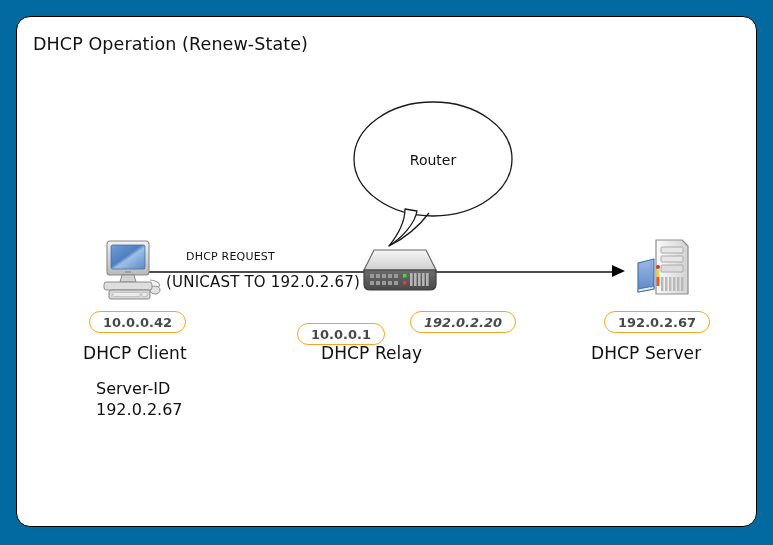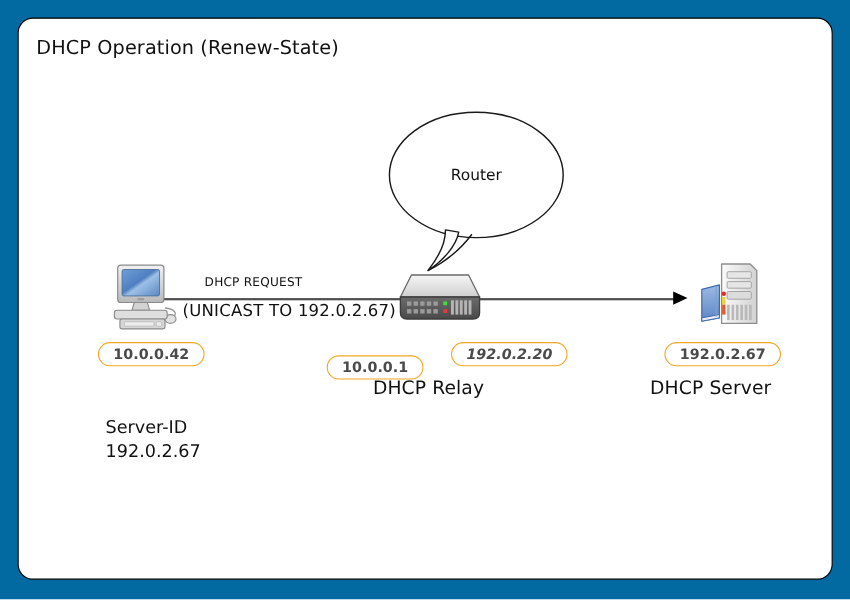--- a/index.html
+++ b/index.html
@@ -137,21 +137,21 @@
 
   
   .node-label {
     position: absolute;
     font-size: 17px;
     color: #111111;
     white-space: nowrap;
     letter-spacing: 0.1px;
   }
   .label-client { left: 83px;  top: 343px; }
-  .label-relay  { left: 339px; top: 343px; }
+  .label-relay  { left: 321px; top: 343px; }
   .label-server { left: 591px; top: 343px; text-align: right; }
 
   .note {
     position: absolute;
     left: 96px;
     top: 378px;
     font-size: 16px;
     color: #111111;
     line-height: 21px;
     white-space: nowrap;
@@ -286,20 +286,21 @@
       <path d="M 6 53 L 22 50 L 22 53 L 6 56 Z" fill="#e9eef7" stroke="#3f6ba8" stroke-width="0.9"></path>
       <path d="M 19 24 L 19 52" fill="none" stroke="#7ba0d4" stroke-width="1"></path>
     </svg>
   </div>
 
   <div class="badge badge-client">10.0.0.42</div>
   <div class="badge badge-relay-left">10.0.0.1</div>
   <div class="badge badge-relay-right">192.0.2.20</div>
   <div class="badge badge-server">192.0.2.67</div>
 
+  <div class="node-label label-client">DHCP Client</div>
   <div class="node-label label-relay">DHCP Relay</div>
   <div class="node-label label-server">DHCP Server</div>
 
   <div class="note">
     <div>Server-ID</div>
     <div>192.0.2.67</div>
   </div>
 
 </div>
 

